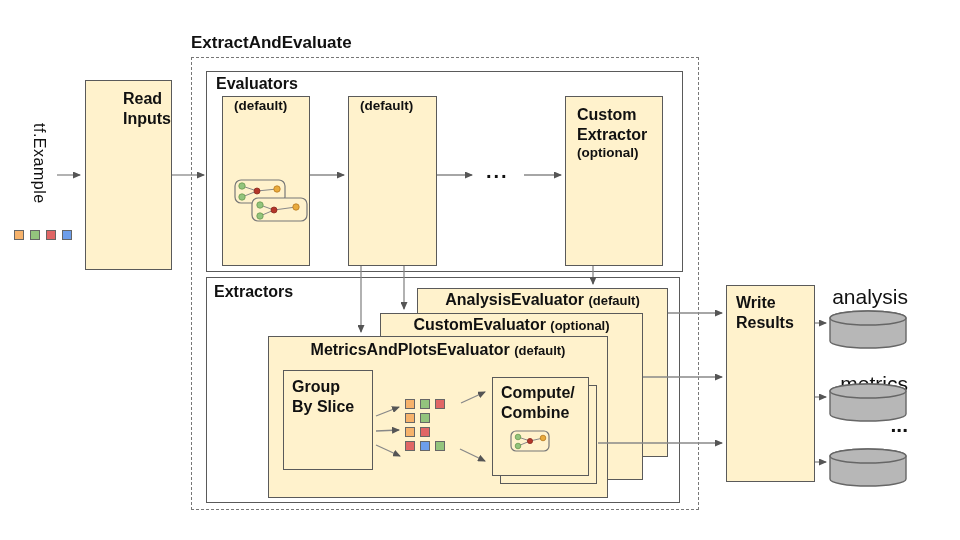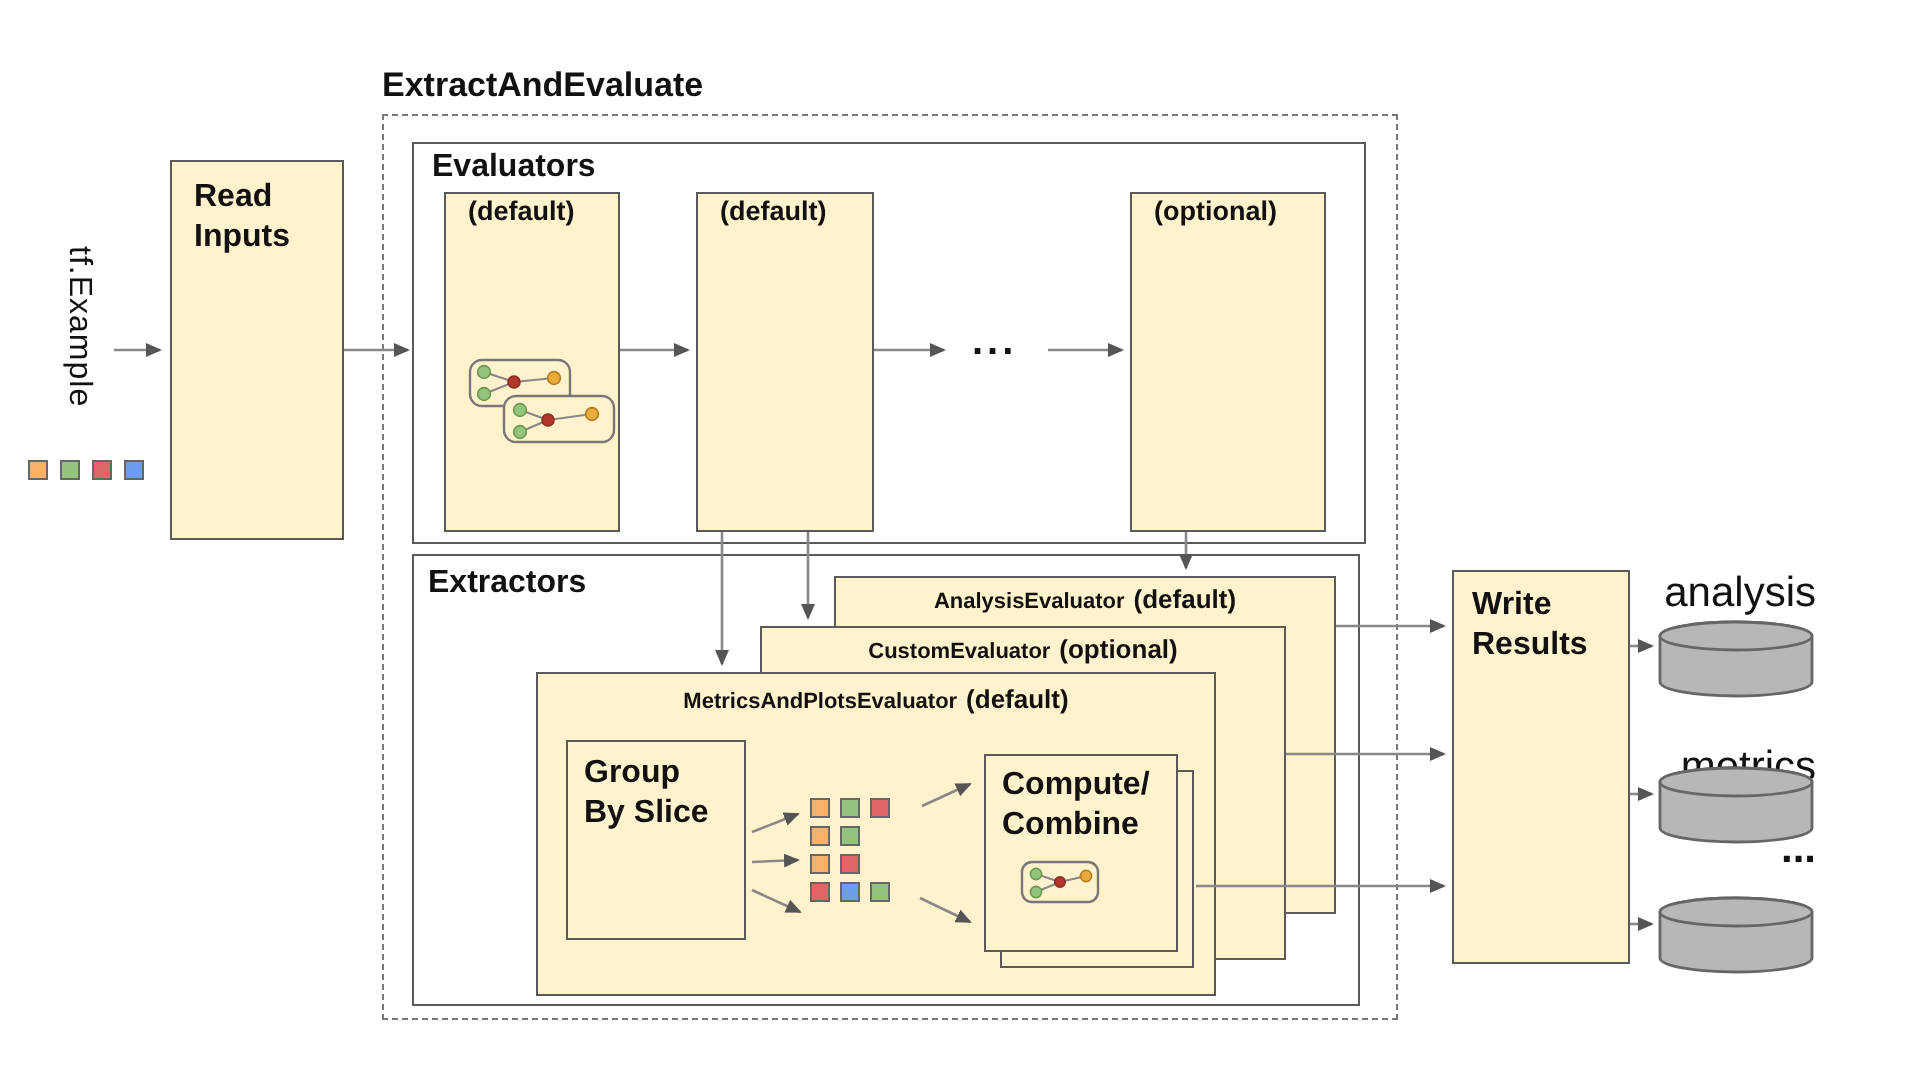--- a/index.html
+++ b/index.html
@@ -19,21 +19,21 @@
   .dashed{
     position:absolute;box-sizing:border-box;
     border:1.5px dashed #777;background:transparent;
   }
   .bold16{font-weight:bold;font-size:16px;line-height:1.22;}
   .bold17{font-weight:bold;font-size:17px;line-height:1.2;}
   .sub13{font-weight:bold;font-size:13.5px;line-height:1.3;}
   .pre{white-space:pre-line;}
   .pad{padding:8px 4px 0 11px;}
   .ev-label{position:absolute;left:0;right:0;top:2px;text-align:center;white-space:nowrap;}
-  .ev-label .t{font-weight:bold;font-size:11px;}
+  .ev-label .t{font-weight:bold;font-size:16px;}
   .ev-label .s{font-weight:bold;font-size:13px;}
   .vert{
     writing-mode:vertical-rl;font-size:16px;letter-spacing:0.5px;
   }
   .sqrow{display:flex;gap:5px;margin-bottom:4px;}
   .sq{width:10px;height:10px;border:1.5px solid #666;box-sizing:border-box;}
   .outlbl{position:absolute;width:78px;text-align:right;font-size:21px;}
 </style>
 </head>
 <body>
@@ -41,21 +41,21 @@
 <div id="canvas">
 
   <div class="abs vert" style="left:30px;top:123px;height:100px;">tf.Example</div>
   <div class="abs sqrow" style="left:14px;top:230px;gap:6px;">
       <div class="sq" style="background: rgb(246, 178, 107);"></div>
       <div class="sq" style="background: rgb(147, 196, 125);"></div>
       <div class="sq" style="background: rgb(224, 102, 102);"></div>
       <div class="sq" style="background: rgb(109, 158, 235);"></div>
     </div>
 
-  <div class="box" style="left:85px;top:80px;width:87px;height:190px;">
+  <div class="box" style="left:85px;top:80px;width:87px;height:190px;padding-left:26px;">
     <div class="bold16 pre pad">Read
 Inputs</div>
   </div>
 
   <div class="abs bold17" style="left:191px;top:33px;">ExtractAndEvaluate</div>
   <div class="dashed" style="left:191px;top:57px;width:508px;height:453px;"></div>
 
   <div class="frame" style="left:206px;top:71px;width:477px;height:201px;">
     <div class="bold16" style="padding:2px 0 0 9px;">Evaluators</div>
   </div>
@@ -64,20 +64,22 @@
     <div class="sub13" style="padding-left:11px;">(default)</div>
   </div>
 
   <div class="box" style="left:348px;top:96px;width:89px;height:170px;">
     <div class="sub13" style="padding-left:11px;">(default)</div>
   </div>
 
   <div class="abs" style="left:486px;top:160px;font-weight:bold;font-size:20px;letter-spacing:2px;">...</div>
 
   <div class="box" style="left:565px;top:96px;width:98px;height:170px;">
+    <div class="bold16 pre pad">Custom
+Extractor</div>
     <div class="sub13" style="padding-left:11px;">(optional)</div>
   </div>
 
   <div class="frame" style="left:206px;top:277px;width:474px;height:226px;">
     <div class="bold16" style="padding:4px 0 0 7px;">Extractors</div>
   </div>
 
   <div class="box" style="left:417px;top:288px;width:251px;height:169px;z-index:3;">
     <div class="ev-label">
       <span class="t">AnalysisEvaluator</span>

